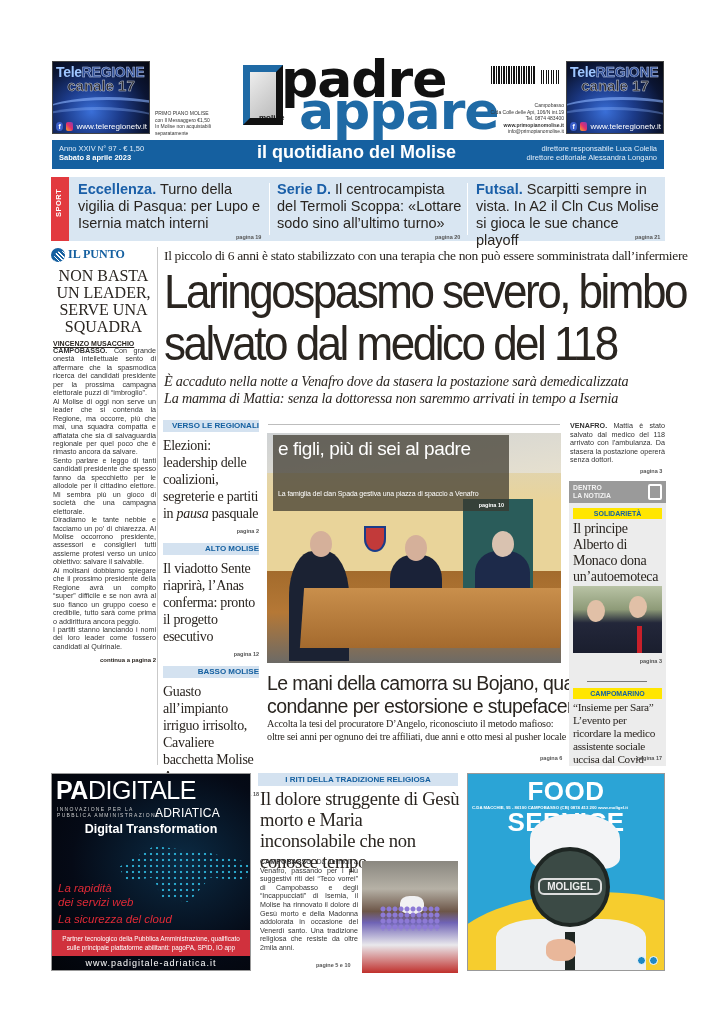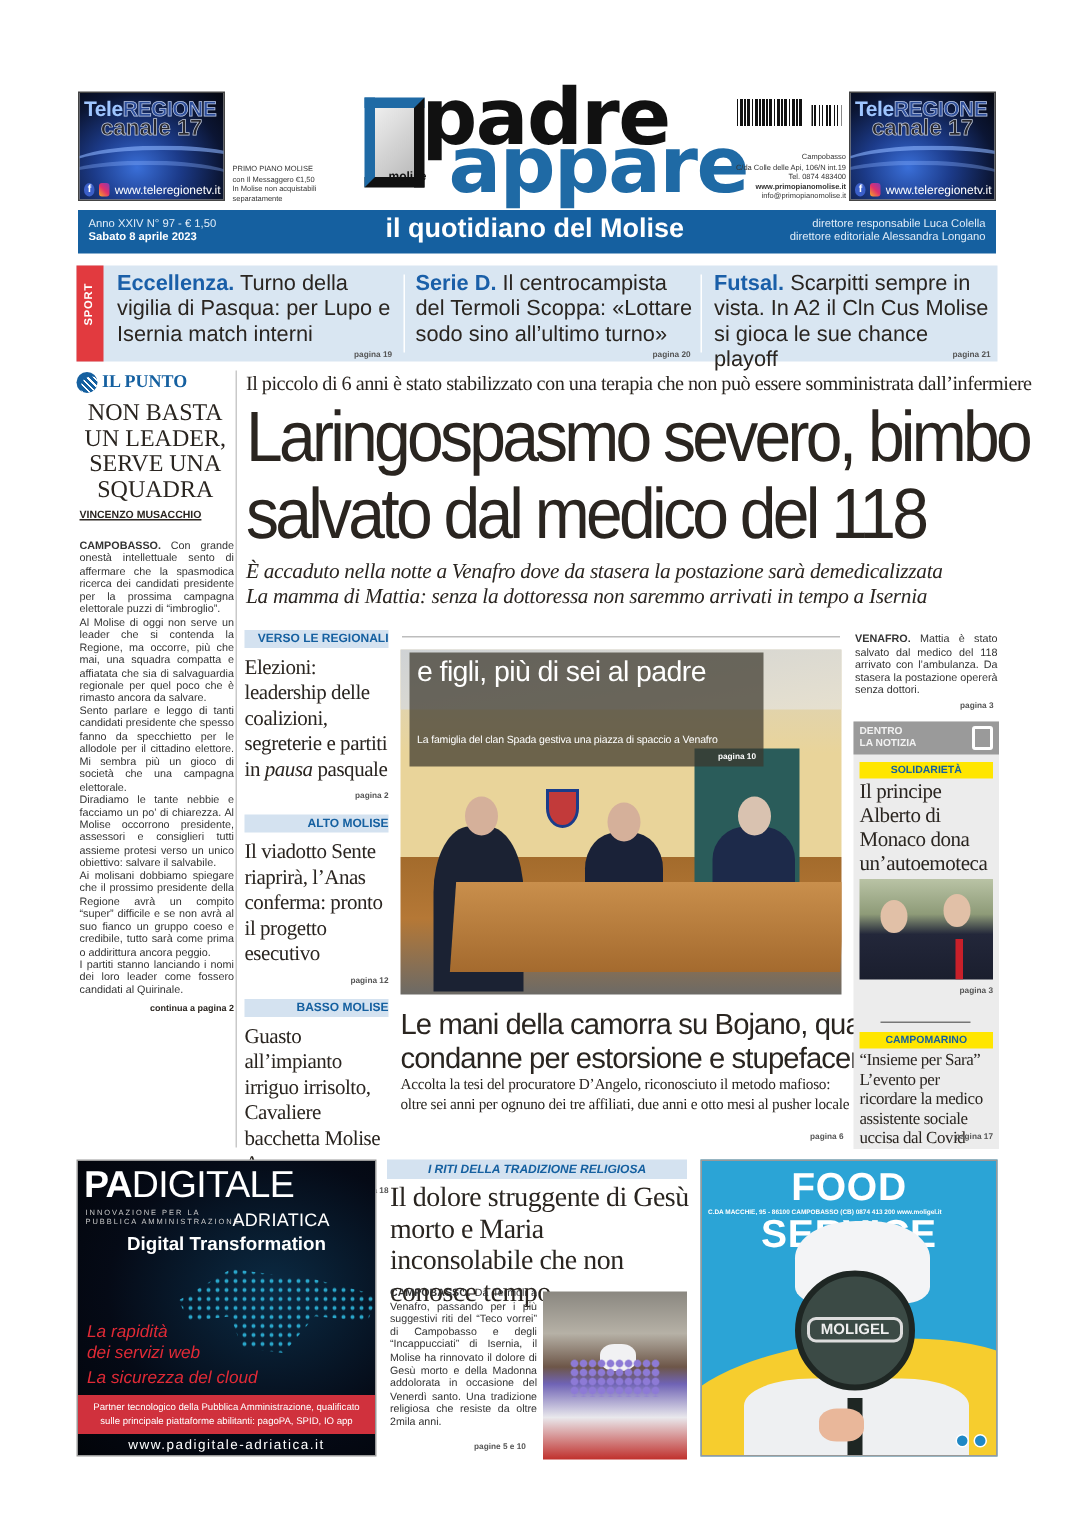--- a/index.html
+++ b/index.html
@@ -42,21 +42,21 @@
   .sport .pg { position: absolute; bottom: 1px; font-size: 5.5px; font-weight: bold; color: #555; }
   .sport .div { position: absolute; top: 6px; width: 1px; height: 52px; background: #fff; }
 
   
   .punto { position: absolute; left: 51px; top: 247px; width: 105px; }
   .punto-head { display: flex; align-items: center; gap: 3px; font-family: "Liberation Serif", serif; font-weight: bold; color: #1560a0; font-size: 12px; }
   .punto-icon { width: 14px; height: 14px; border-radius: 50%; background: #1560a0; position: relative; overflow: hidden; }
   .punto-icon:after { content: ""; position: absolute; left: 3px; top: 3px; width: 14px; height: 14px; background: repeating-linear-gradient(45deg,#fff 0 1px,transparent 1px 3px); border-radius: 50%; }
   .punto-title { font-family: "Liberation Serif", serif; font-size: 16px; line-height: 17px; text-align: center; margin-top: 5px; color: #2a2520; }
   .punto-author { font-size: 7px; font-weight: bold; text-decoration: underline; margin-top: 5px; margin-left: 2px; }
-  .punto-body { font-size: 7.2px; line-height: 8.45px; text-align: justify; margin-top: 13px; padding-left: 2px; color: #333; }
+  .punto-body { font-size: 7.2px; line-height: 8.45px; text-align: justify; margin-top: 0; padding-left: 2px; color: #333; }
   .punto-body p { margin: 0; }
   .punto-cont { font-size: 6px; font-weight: bold; text-align: right; margin-top: 6px; }
   .vline { position: absolute; left: 157px; top: 247px; width: 1px; height: 518px; background: #c9c9c9; }
 
   
   .kicker { position: absolute; left: 164px; top: 248px; font-family: "Liberation Serif", serif; font-size: 13.5px; color: #2a2520; letter-spacing: -0.35px; }
   .headline { position: absolute; left: 164px; top: 266px; font-family: "Liberation Sans", sans-serif; font-size: 44px; line-height: 48px; color: #2a2520; letter-spacing: -2.5px; transform: scaleY(1.08); transform-origin: top; }
   .sub { position: absolute; left: 164px; top: 373px; font-family: "Liberation Serif", serif; font-style: italic; font-size: 14.2px; line-height: 17px; color: #2a2520; letter-spacing: -0.2px; }
 
   
@@ -102,21 +102,21 @@
   .pa-title { position: absolute; left: 4px; top: 2px; color: #fff; font-size: 25px; letter-spacing: -0.5px; }
   .pa-title b { font-weight: 900; }
   .pa-small { position: absolute; left: 5px; top: 32px; color: #ccc; font-size: 5px; line-height: 6px; letter-spacing: 1.3px; }
   .pa-adriatica { position: absolute; left: 103px; top: 32px; color: #fff; font-size: 12px; letter-spacing: 0.2px; }
   .pa-dt { position: absolute; left: 0; top: 48px; width: 100%; text-align: center; color: #fff; font-weight: bold; font-size: 12.5px; }
   .pa-cheetah { position: absolute; left: 60px; top: 65px; width: 140px; height: 70px; background: radial-gradient(circle, rgba(50,200,240,0.8) 1px, transparent 1.6px) 0 0/6px 6px; clip-path: polygon(5% 40%, 30% 10%, 70% 20%, 100% 35%, 95% 60%, 70% 55%, 55% 90%, 35% 85%, 30% 55%, 10% 60%); }
   .pa-red { position: absolute; left: 6px; color: #e02a36; font-style: italic; font-size: 11.5px; }
   .pa-band { position: absolute; left: 0; top: 156px; width: 100%; height: 26px; background: #d0313d; color: #fff; font-size: 6.4px; line-height: 9px; text-align: center; padding-top: 4px; }
   .pa-url { position: absolute; left: 0; top: 184px; width: 100%; text-align: center; color: #fff; font-size: 9px; letter-spacing: 1px; }
 
-  .riti-label { position: absolute; left: 258px; top: 773px; width: 200px; height: 13px; background: #d4e2f0; color: #1560a0; font-size: 8px; font-weight: bold; text-align: center; line-height: 13px; font-style: italic; }
+  .riti-label { position: absolute; left: 258px; top: 773px; width: 200px; height: 13px; background: #d4e2f0; color: #1560a0; font-size: 8px; font-weight: bold; text-align: center; line-height: 13px; }
   .riti-title { position: absolute; left: 260px; top: 788px; font-family: "Liberation Serif", serif; font-size: 18.6px; line-height: 21px; color: #2a2520; letter-spacing: -0.3px; }
   .riti-body { position: absolute; left: 260px; top: 858px; width: 98px; font-size: 7.1px; line-height: 8.6px; text-align: justify; color: #333; }
   .riti-pg { position: absolute; left: 316px; top: 962px; font-size: 5.5px; font-weight: bold; color: #555; }
   .riti-photo { position: absolute; left: 362px; top: 861px; width: 96px; height: 112px; background: linear-gradient(180deg,#8a8780 0%,#b6b1a6 25%,#6d5648 45%,#6f63b5 55%,#e9e8ec 75%,#c0302c 100%); overflow: hidden; }
   .riti-photo .flowers { position:absolute; left:18px; top:45px; width:60px; height:25px; background: radial-gradient(circle,#8d7ad6 2px, transparent 3px) 0 0/6px 6px; }
   .riti-photo .statue { position:absolute; left:38px; top:35px; width:24px; height:18px; background:#f1f1f3; border-radius:40%; }
 
   .food-ad { position: absolute; left: 467px; top: 773px; width: 198px; height: 198px; background: #2ba4d6; border: 1px solid #999; overflow: hidden; }
   .food-ad .yellow { position: absolute; left: -20px; top: 120px; width: 240px; height: 120px; background: #f6cd2e; border-radius: 50% 50% 0 0 / 40% 30% 0 0; transform: rotate(-6deg); }
   .food-title { position: absolute; left: 0; top: 2px; width: 100%; text-align: center; color: #fff; font-size: 26px; font-weight: 900; letter-spacing: 0.5px; }

